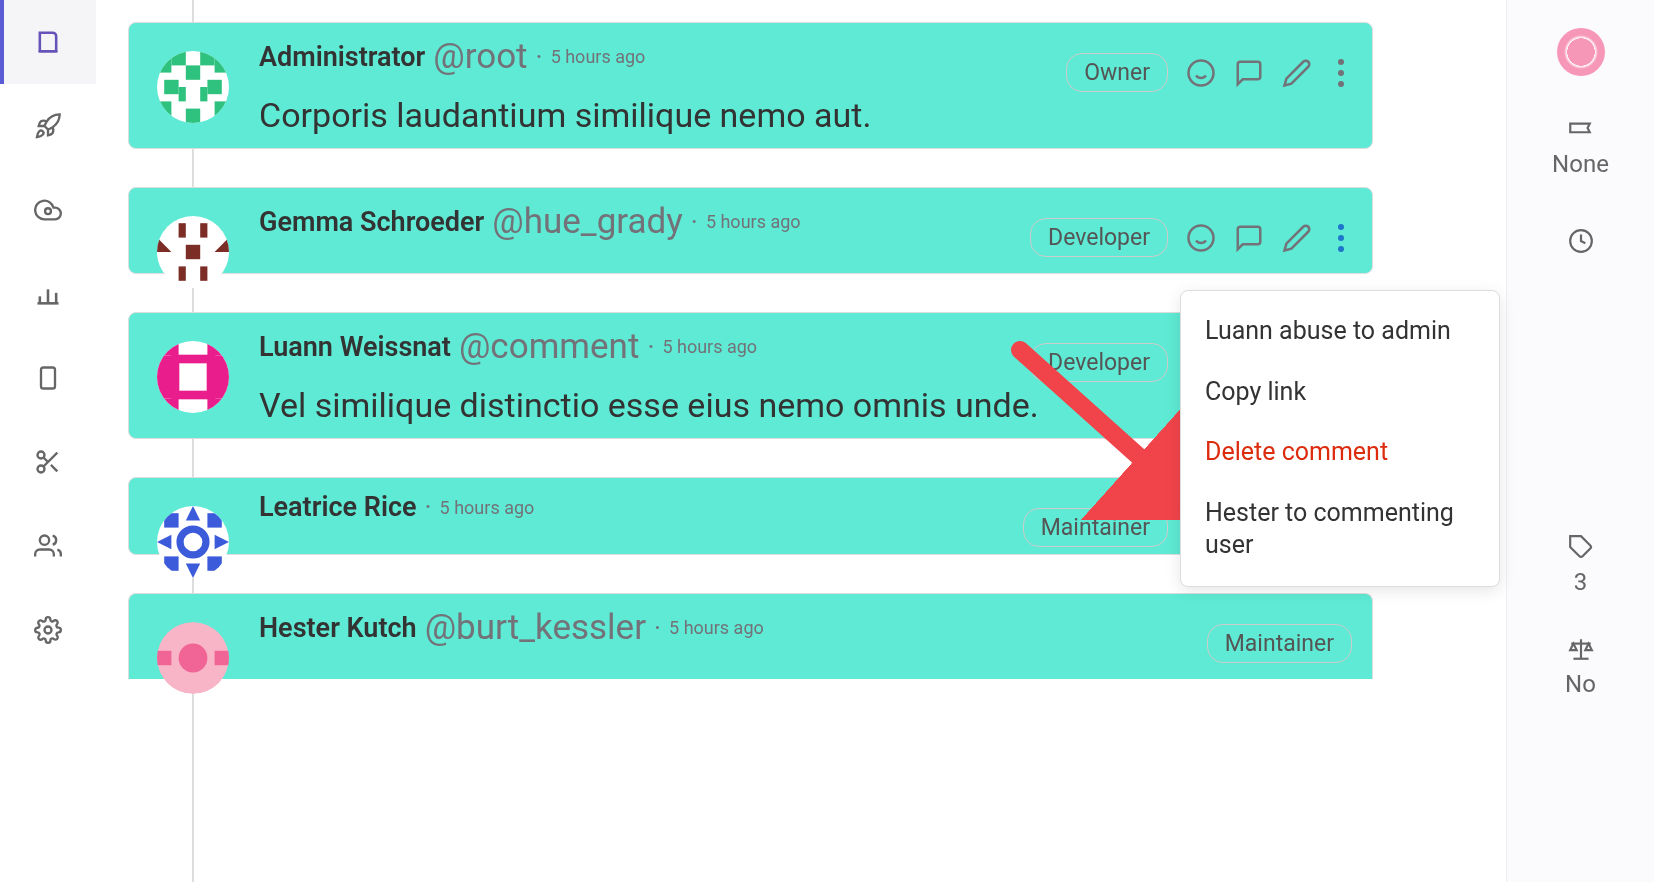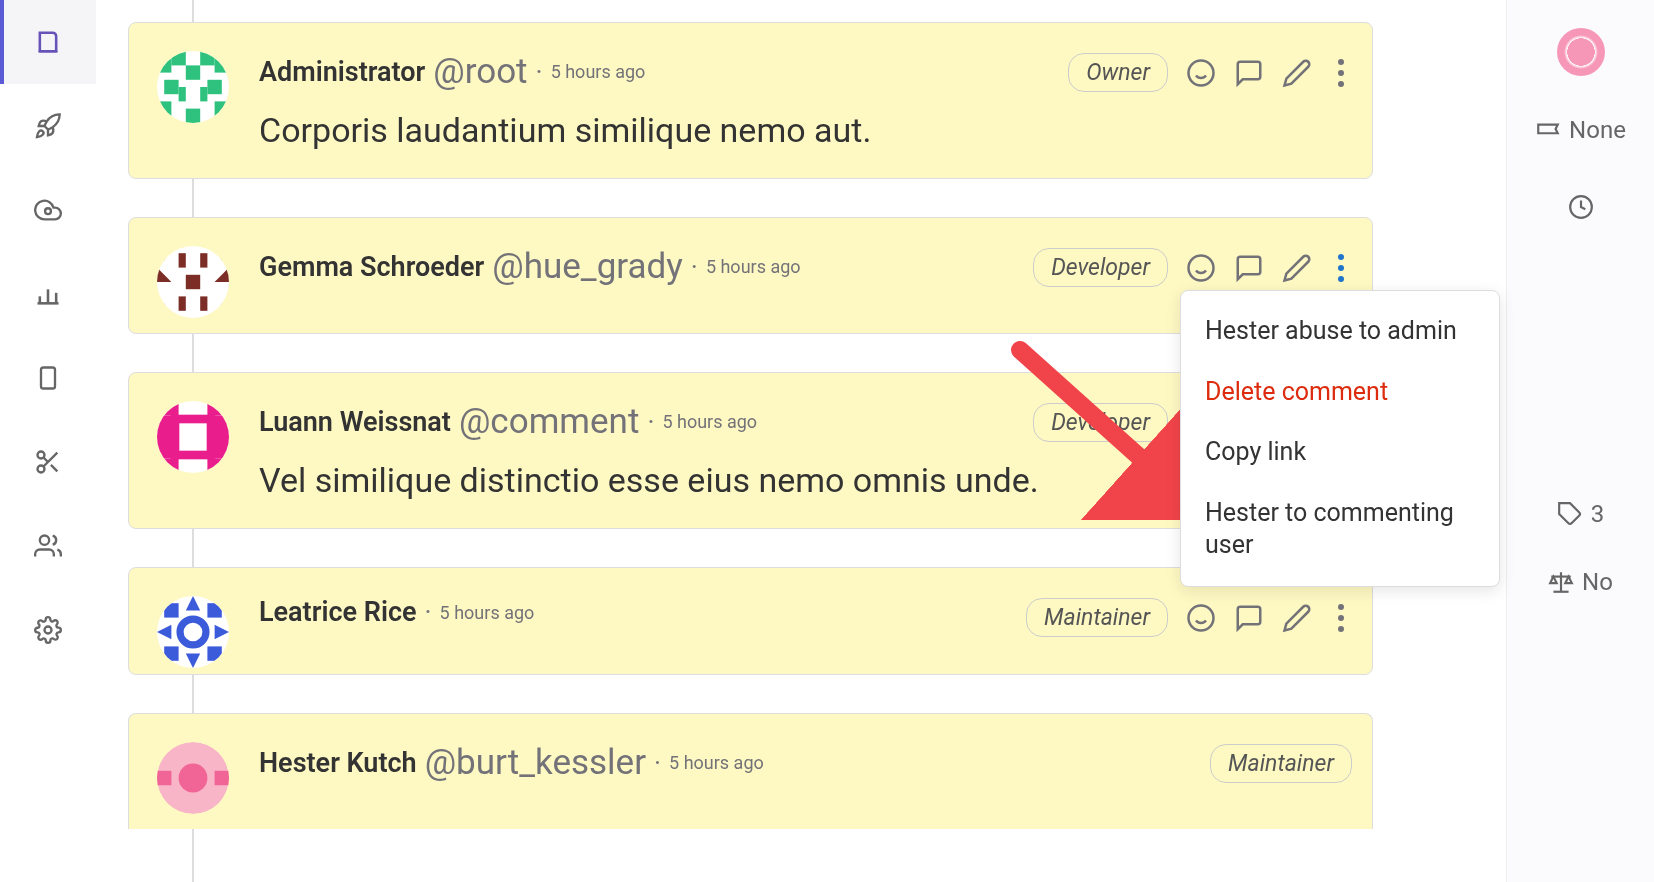--- a/index.html
+++ b/index.html
@@ -56,23 +56,23 @@
     }
     .comments-container {
       position: absolute;
       left: 128px;
       top: 22px;
       width: 1245px;
     }
     .comment {
       border: 1px solid #ddd;
       border-radius: 8px;
-      padding: 28px 28px;
+      padding: 13px 28px;
       margin-bottom: 38px;
-      background: #fef9c3;
+      background: #5eead4;
       position: relative;
     }
     .comment-header {
       display: flex;
       align-items: center;
       gap: 8px;
       margin-bottom: 18px;
     }
     .comment .avatar {
       position: absolute;
@@ -115,21 +115,20 @@
       display: flex;
       align-items: center;
       gap: 18px;
     }
     .role-badge {
       border: 1px solid #ccc;
       border-radius: 16px;
       padding: 5px 17px;
       font-size: 23px;
       color: #555;
-      font-style: italic;
     }
     .action-icon {
       color: #737278;
       cursor: pointer;
       display: flex;
       align-items: center;
       justify-content: center;
     }
     .action-icon svg {
       width: 30px;
@@ -189,21 +188,21 @@
       width: 148px;
       height: 100%;
       background: #fbfafd;
       border-left: 1px solid #eee;
       display: flex;
       flex-direction: column;
       align-items: center;
     }
     .right-panel .panel-item {
       display: flex;
-      flex-direction: row;
+      flex-direction: column;
       align-items: center;
       gap: 8px;
       color: #666;
     }
     .right-panel .user-av {
       margin-top: 28px;
       width: 48px;
       height: 48px;
       border-radius: 50%;
       background: radial-gradient(circle, #f797b7 40%, #fff 41%, #f797b7 50%);
@@ -525,23 +524,23 @@
       </div>
     </div>
     <div class="comment-actions">
       <span class="role-badge">Maintainer</span>
     </div>
   </div>
 
 </div>
 
 <div class="dropdown">
-  <div class="dropdown-item">Hester abuse to admin</div>
+  <div class="dropdown-item">Luann abuse to admin</div>
+  <div class="dropdown-item">Copy link</div>
   <div class="dropdown-item danger">Delete comment</div>
-  <div class="dropdown-item">Copy link</div>
   <div class="dropdown-item">Hester to commenting user</div>
 </div>
 
 <svg class="arrow" viewBox="0 0 200 180">
   <defs>
     <marker id="ah" markerWidth="12" markerHeight="12" refX="2" refY="6" orient="auto">
       <polygon points="0,0 12,6 0,12" fill="#f1444a"></polygon>
     </marker>
   </defs>
   <line x1="10" y1="10" x2="155" y2="140" stroke="#f1444a" stroke-width="18" marker-end="url(#ah)" stroke-linecap="round"></line>

